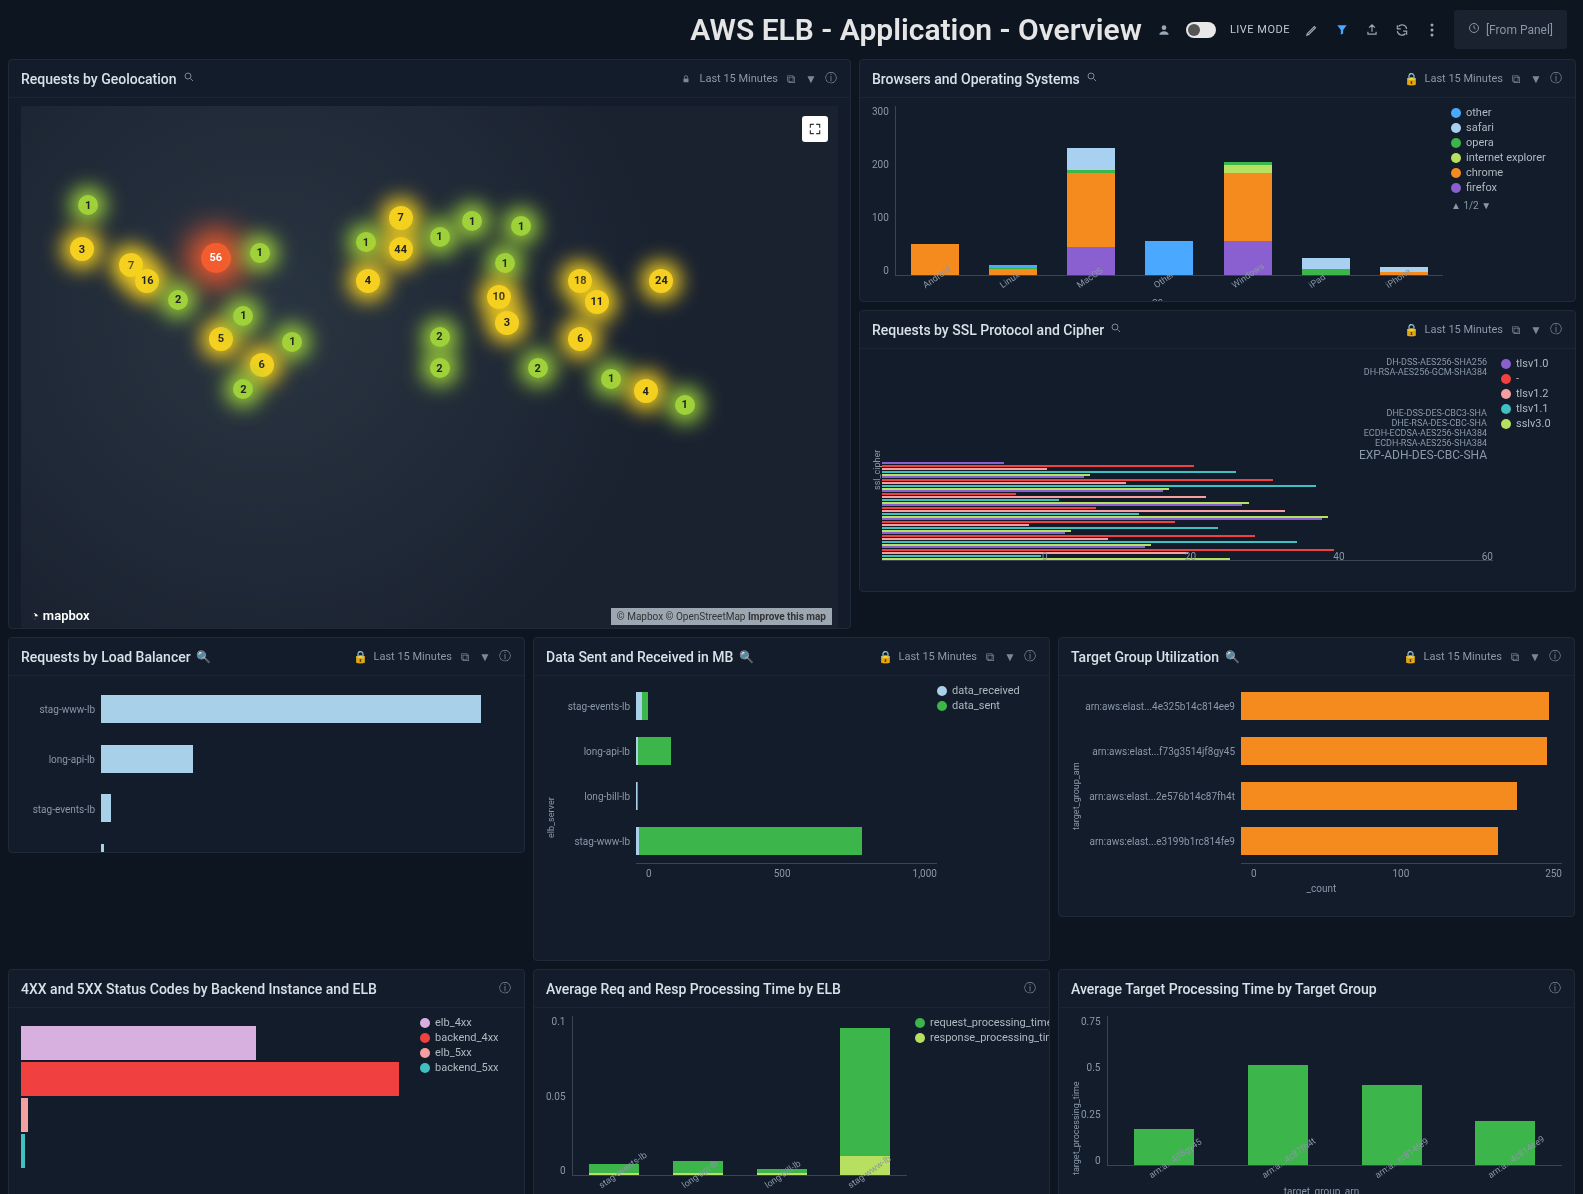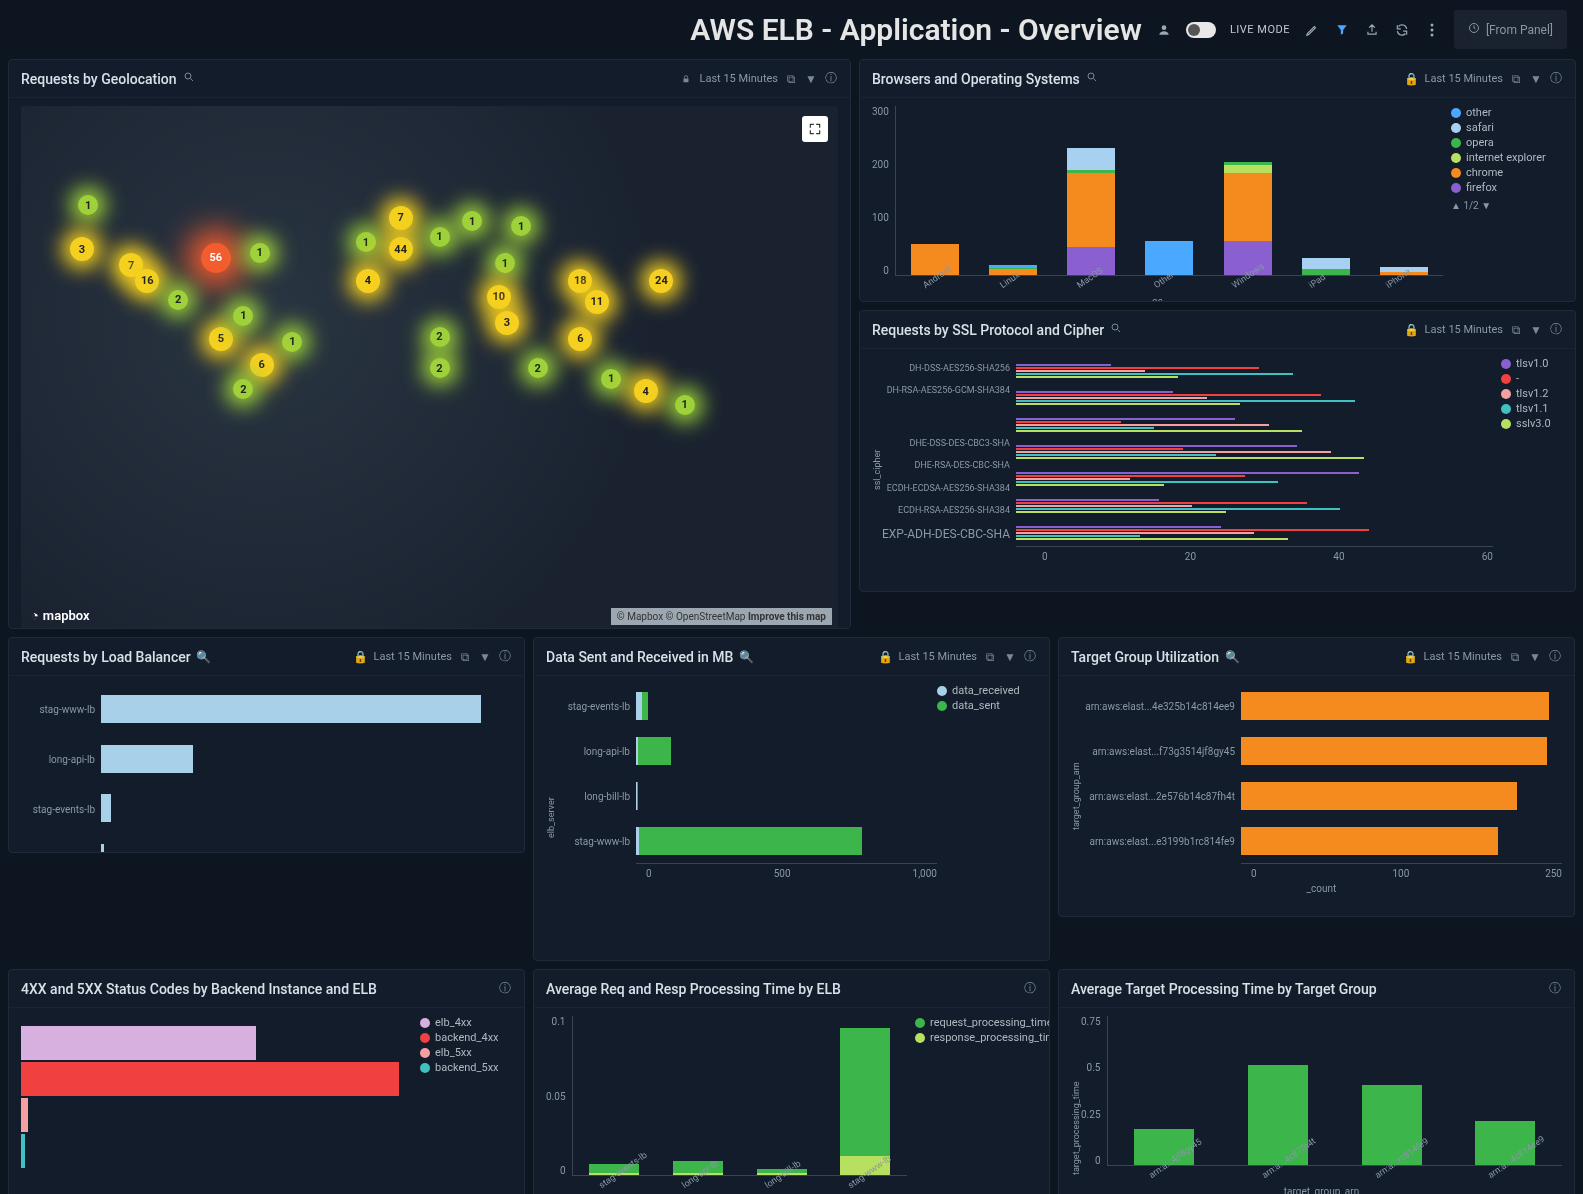--- a/index.html
+++ b/index.html
@@ -353,21 +353,21 @@
         <span class="spacer"></span>
         <span class="hico lock">🔒</span>
         <span class="time">Last 15 Minutes</span>
         <span class="hico">⧉</span>
         <span class="hico">▼</span>
         <span class="hico">ⓘ</span>
       </div>
       <div class="pbody" style="display:flex">
         <div style="writing-mode:vertical-rl; transform:rotate(180deg); font-size:9px; color:#8a98a8; text-align:center;">ssl_cipher</div>
         <div style="flex:1">
-          <div style="display:flex; height:190px;">
+          <div style="display:flex; height:190px;flex-direction:column;">
             <div id="ssl-labels" style="display:flex; flex-direction:column; justify-content:space-around; text-align:right; padding-right:6px;">
                 <div class="tick" style="font-size: 9px;">DH-DSS-AES256-SHA256</div>
                 <div class="tick" style="font-size: 9px;">DH-RSA-AES256-GCM-SHA384</div>
                 <div class="tick" style="font-size: 9px; margin-top: 31px;">DHE-DSS-DES-CBC3-SHA</div>
                 <div class="tick" style="font-size: 9px;">DHE-RSA-DES-CBC-SHA</div>
                 <div class="tick" style="font-size: 9px;">ECDH-ECDSA-AES256-SHA384</div>
                 <div class="tick" style="font-size: 9px;">ECDH-RSA-AES256-SHA384</div>
                 <div class="tick" style="font-size: 12px;">EXP-ADH-DES-CBC-SHA</div>
               </div>
             <div id="ssl-bars" style="flex:1; display:flex; flex-direction:column; justify-content:space-around; border-bottom:1px solid #3a4452;">

